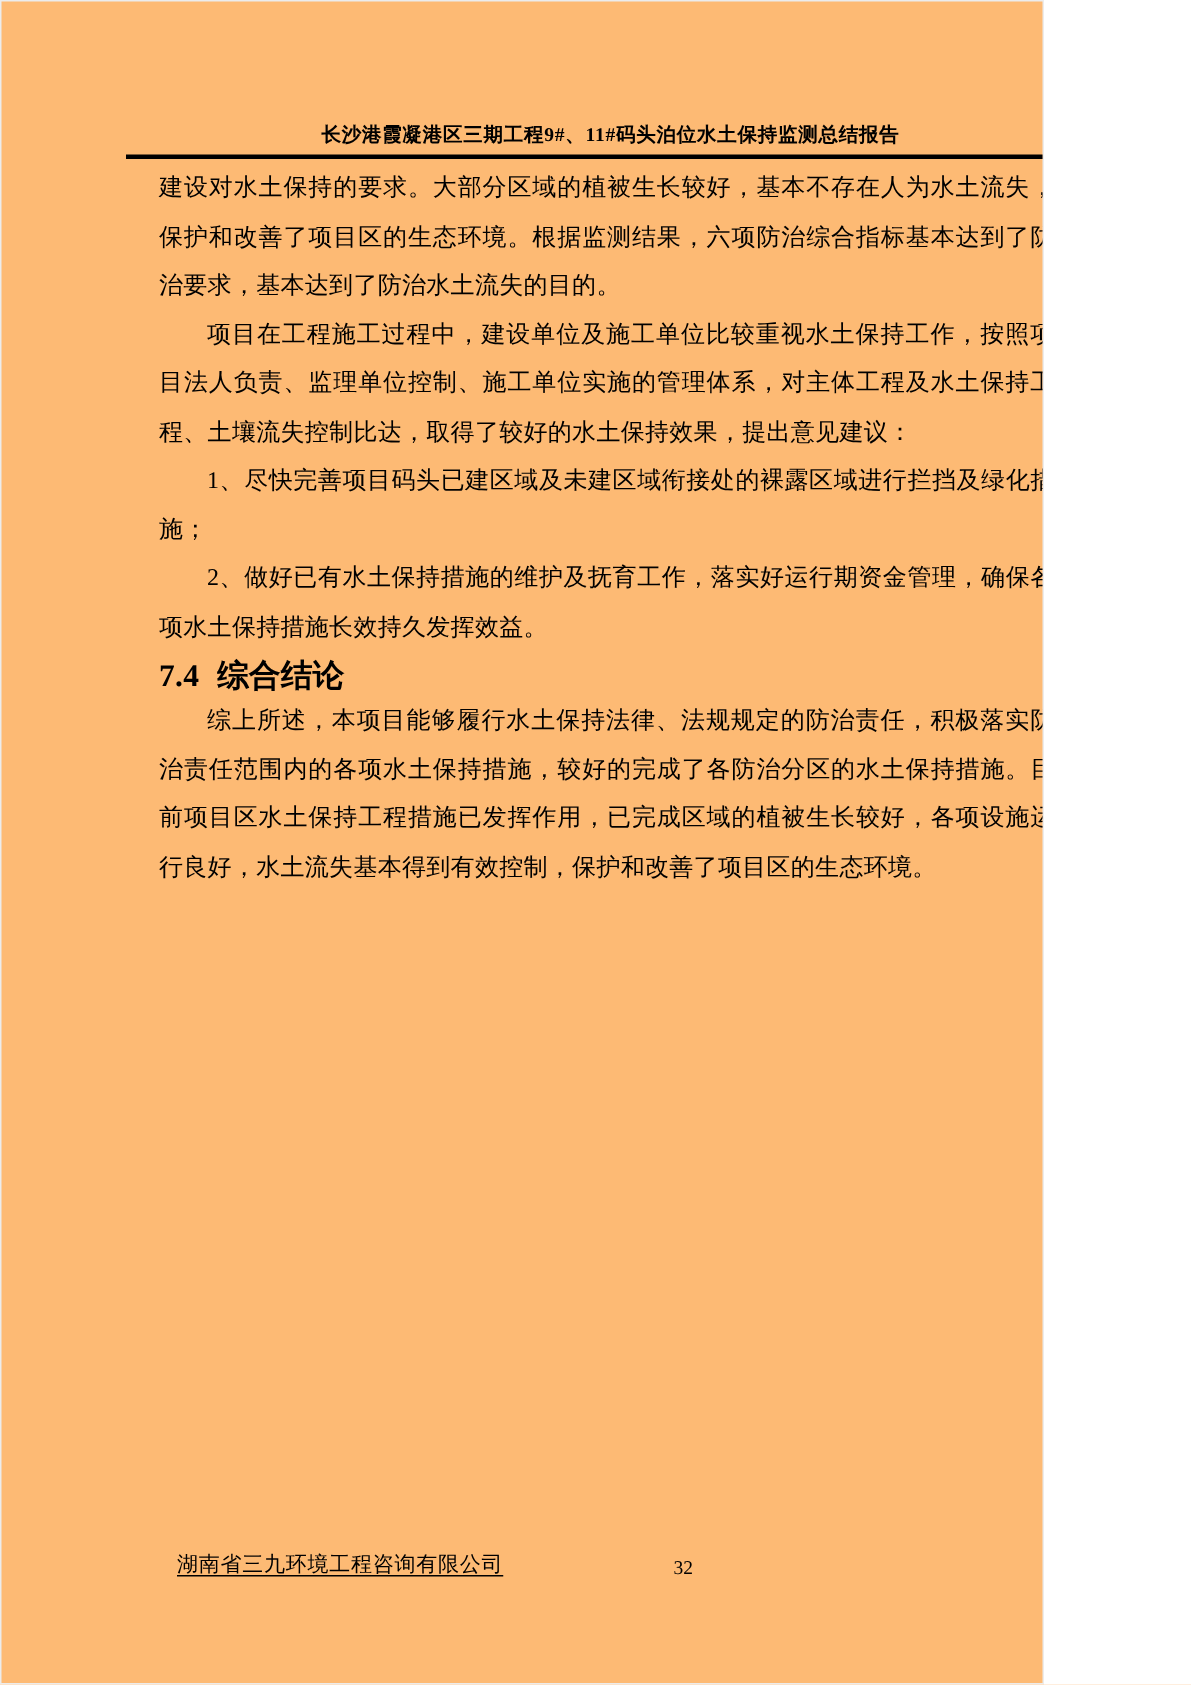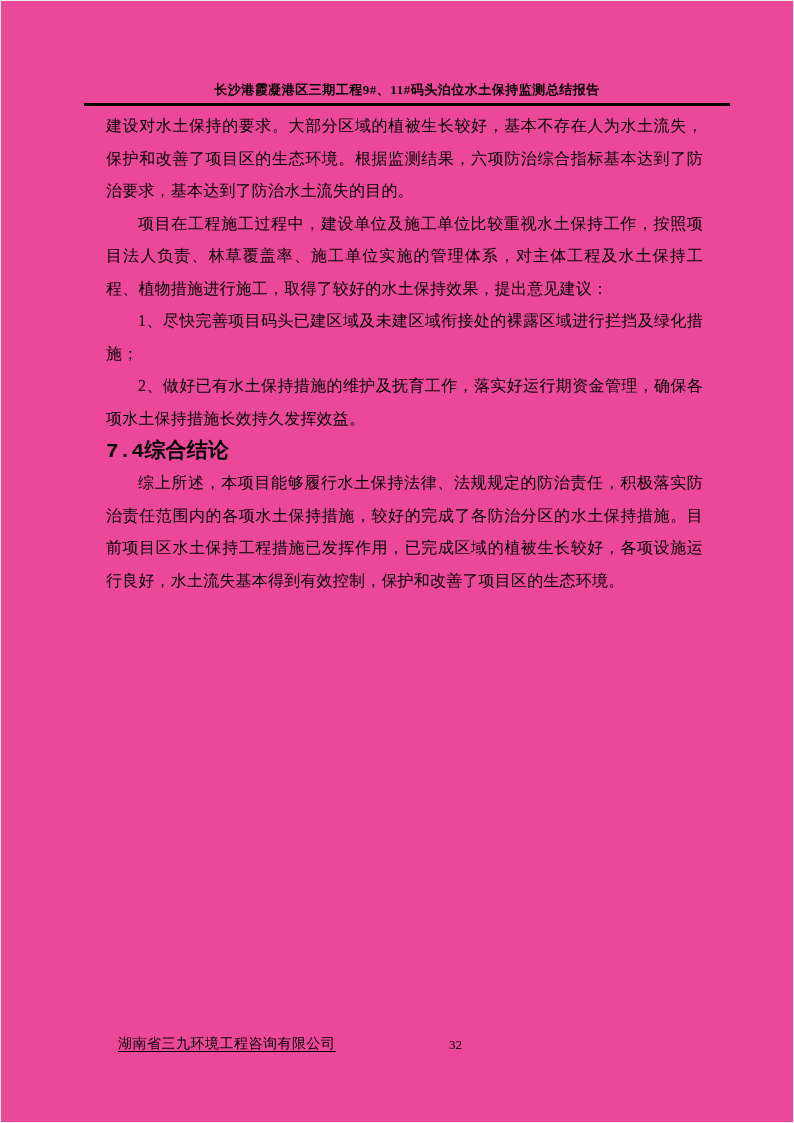--- a/index.html
+++ b/index.html
@@ -2,23 +2,23 @@
 <html lang="zh"><head>
 <meta charset="utf-8">
 <style>
   html, body {
     margin: 0;
     padding: 0;
     background: #ffffff;
   }
   .page {
     position: relative;
-    width: 794px;
+    width: 696px;
     height: 1123px;
-    background: #ec4899;
+    background: #fdba74;
     box-sizing: border-box;
     border: 1px solid #ececec;
     font-family: "Liberation Serif", "DejaVu Serif", serif;
     color: #000000;
     overflow: hidden;
   }
   
   .doc-header {
     position: absolute;
     top: 80px;
@@ -55,21 +55,22 @@
     font-weight: normal;
   }
   .h2 {
     margin: 9px 0 6px 0;
     font-size: 21px;
     font-weight: bold;
     line-height: 30px;
     text-indent: 0;
   }
   .h2 .h2-num {
-    font-family: Liberation Mono, monospace;
+    font-family: Liberation Serif, serif;
+    margin-right: 12px;
   }
   
   .doc-footer {
     position: absolute;
     top: 1033px;
     left: 105px;
     width: 597px;
     font-size: 14px;
     line-height: 20px;
   }
@@ -94,21 +95,21 @@
 
 <div class="page">
 
   <div class="doc-header">长沙港霞凝港区三期工程9#、11#码头泊位水土保持监测总结报告</div>
 
   <div class="doc-body">
 
     <p>建设对水土保持的要求。大部分区域的植被生长较好，基本不存在人为水土流失，保护和改善了项目区的生态环境。根据监测结果，六项防治综合指标基本达到了防治要求，基本达到了防治水土流失的目的。</p>
 
 
-    <p class="indent">项目在工程施工过程中，建设单位及施工单位比较重视水土保持工作，按照项目法人负责、林草覆盖率、施工单位实施的管理体系，对主体工程及水土保持工程、植物措施进行施工，取得了较好的水土保持效果，提出意见建议：</p>
+    <p class="indent">项目在工程施工过程中，建设单位及施工单位比较重视水土保持工作，按照项目法人负责、监理单位控制、施工单位实施的管理体系，对主体工程及水土保持工程、土壤流失控制比达，取得了较好的水土保持效果，提出意见建议：</p>
 
     <p class="indent">1、尽快完善项目码头已建区域及未建区域衔接处的裸露区域进行拦挡及绿化措施；</p>
 
     <p class="indent">2、做好已有水土保持措施的维护及抚育工作，落实好运行期资金管理，确保各项水土保持措施长效持久发挥效益。</p>
 
     <p class="h2">
       <span class="h2-num">7.4</span><span>综合结论</span>
     </p>
 
 

